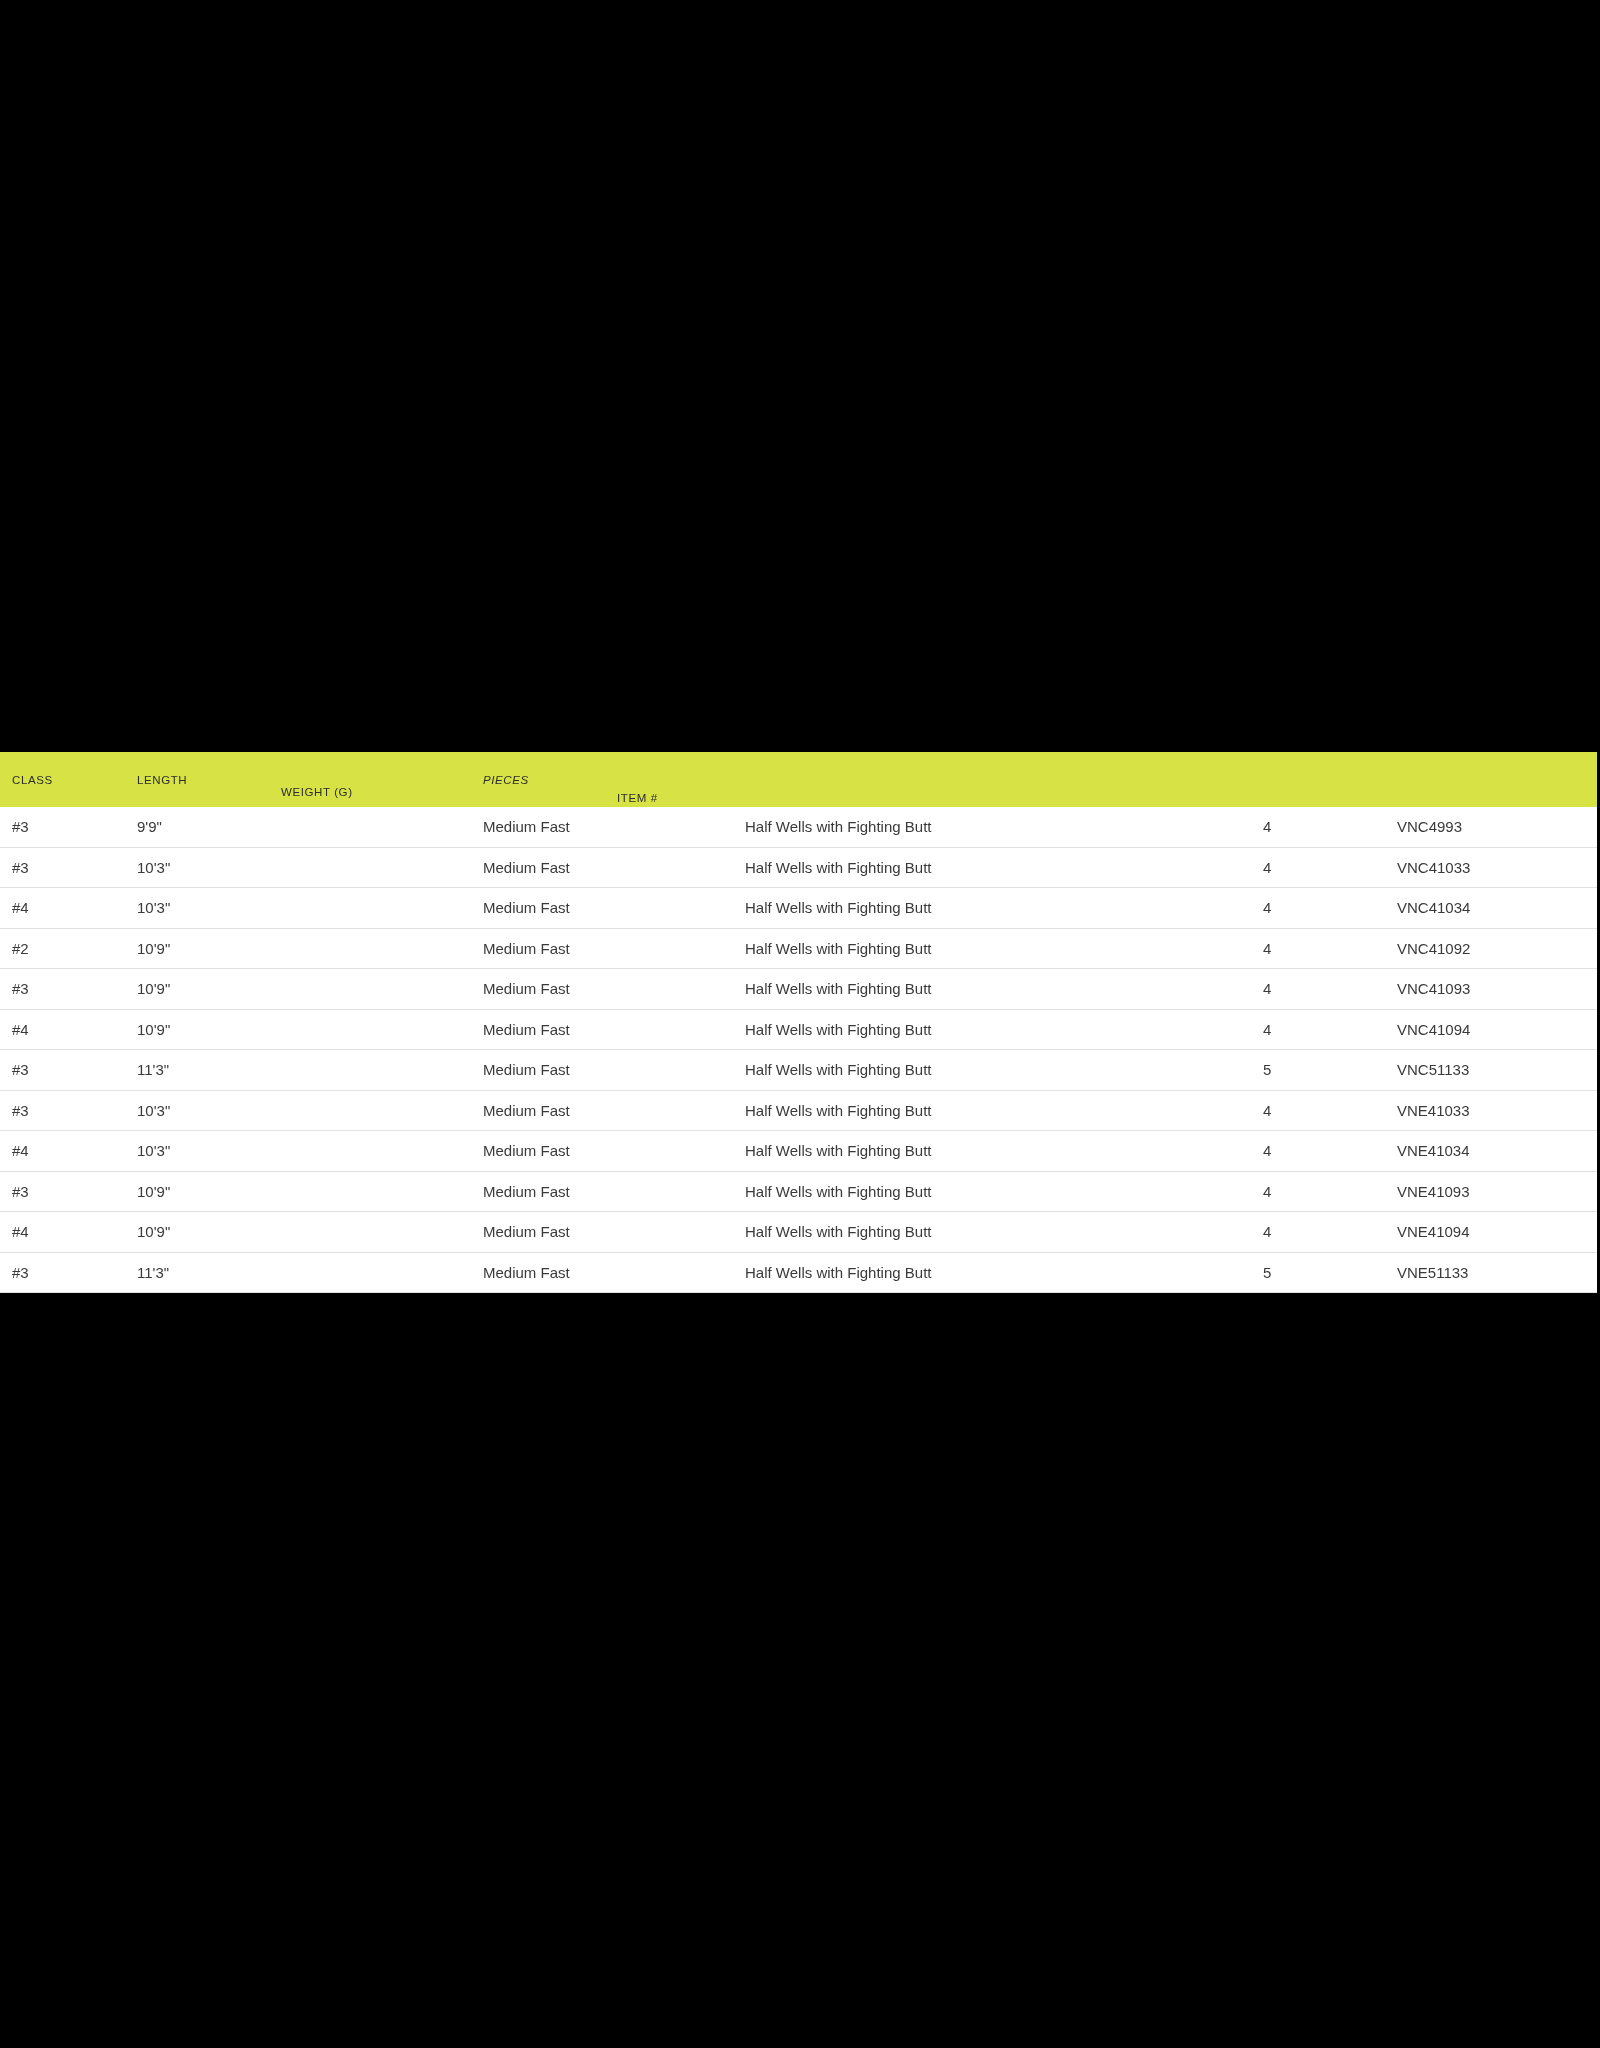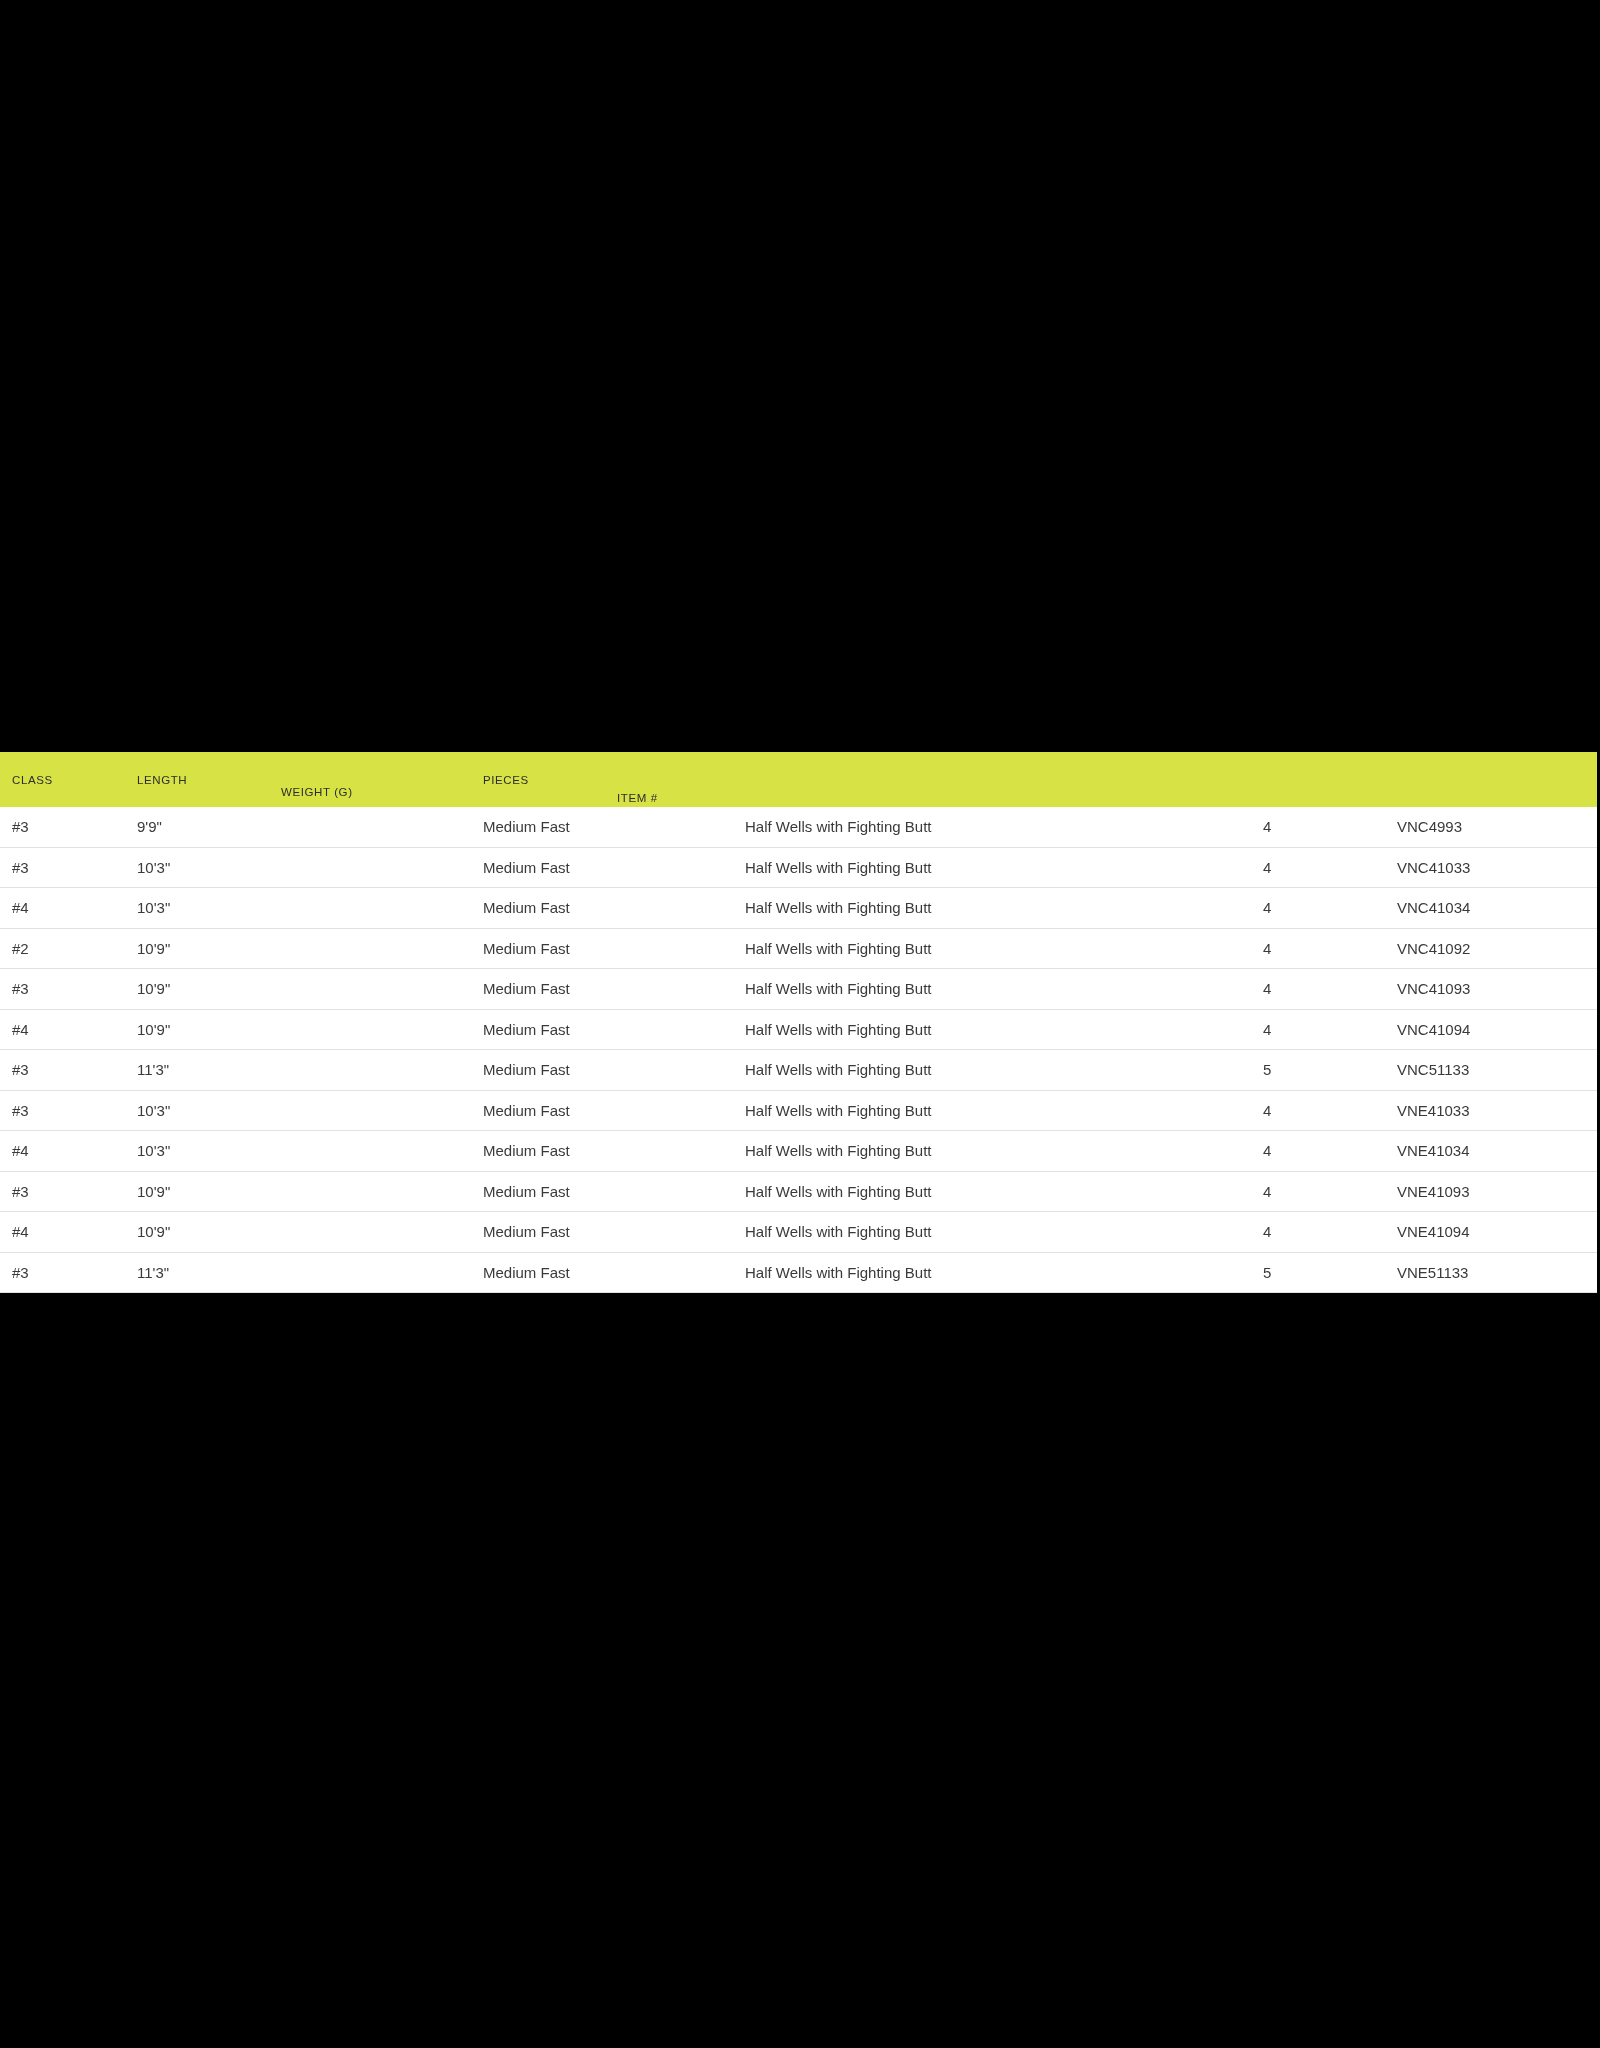--- a/index.html
+++ b/index.html
@@ -64,21 +64,21 @@
 </style>
 </head>
 <body>
 
 <div class="page" style="background: rgb(0, 0, 0);">
   <div class="spec-table">
     <div class="thead" style="background: rgb(215, 226, 69);">
       <div class="th col-class" style="color: rgb(45, 45, 45);">CLASS</div>
       <div class="th col-length" style="color: rgb(45, 45, 45);">LENGTH</div>
       <div class="th col-weight" style="color: rgb(45, 45, 45);">WEIGHT (G)</div>
-      <div class="th col-pieces" style="color: rgb(45, 45, 45);">PIECES</div>
+      <div class="th col-pieces" style="color: rgb(45, 45, 45); font-style: italic;">PIECES</div>
       <div class="th col-item" style="color: rgb(45, 45, 45); margin-top: 36px;">ITEM #</div>
     </div>
     <div class="tbody">
         <div class="tr">
           <div class="td col-class">#3</div>
           <div class="td col-length">9'9"</div>
           <div class="td col-weight"></div>
           <div class="td col-action">Medium Fast</div>
           <div class="td col-handle">Half Wells with Fighting Butt</div>
           <div class="td col-pieces">4</div>

